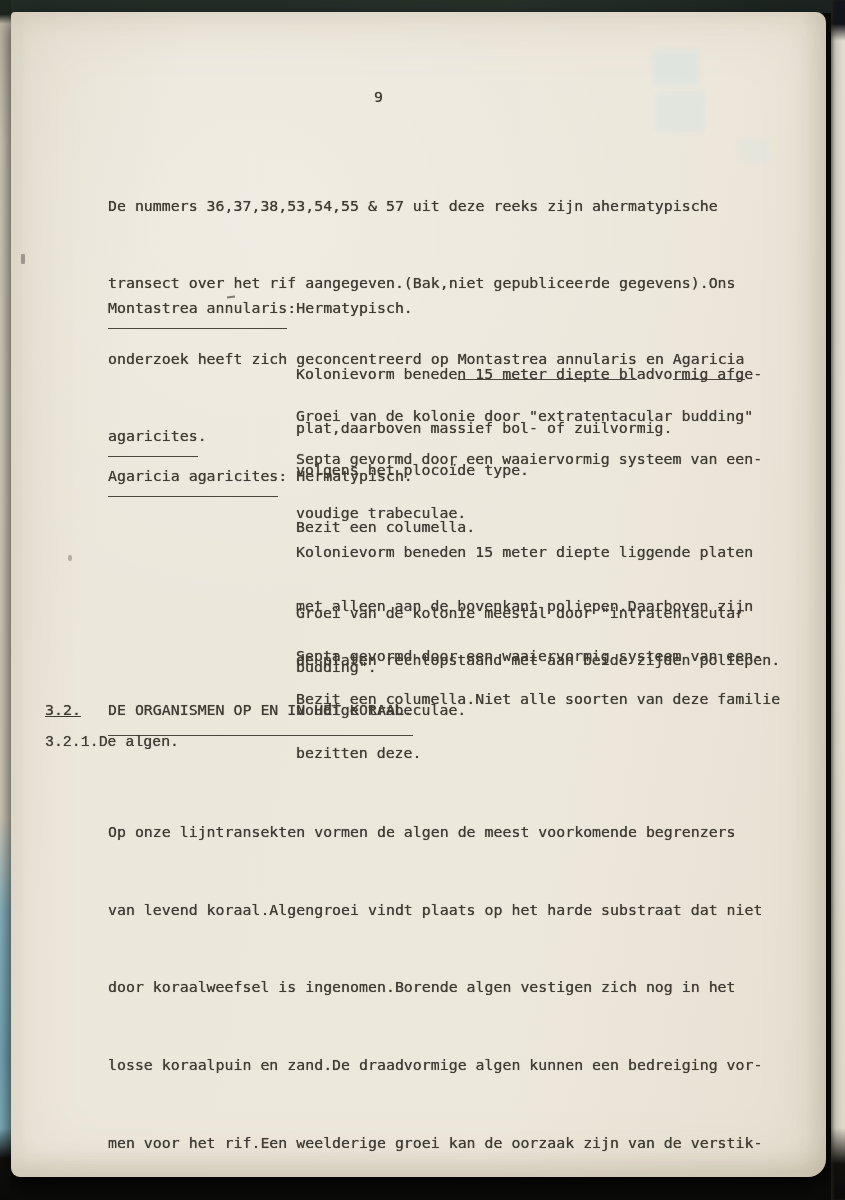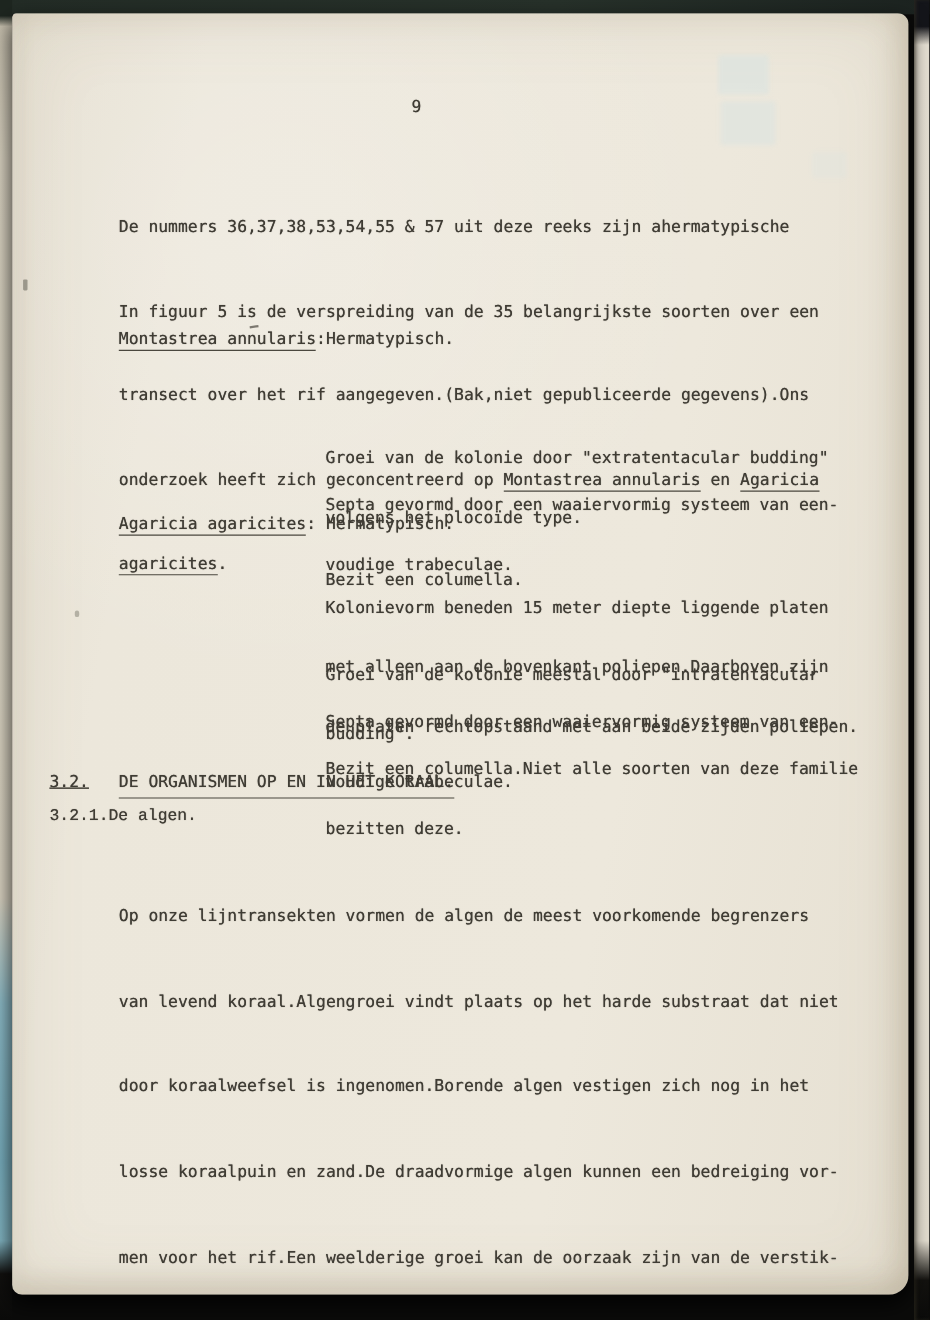--- a/index.html
+++ b/index.html
@@ -49,21 +49,21 @@
 
   
   .speck{position:absolute;background:#7e7b6f;}
   .s1{left:10px;top:242px;width:4px;height:10px;opacity:.7;border-radius:1px;}
   .s2{left:216px;top:284px;width:8px;height:2px;opacity:.75;transform:rotate(-8deg);background:#55524a;}
   .s3{left:57px;top:543px;width:4px;height:6px;opacity:.5;border-radius:2px;}
 
   
   .tw{position:absolute;color:#3f3c34;font-size:14.9px;white-space:pre;
       text-shadow:0 0 .7px rgba(62,58,50,.85);}
-  .u{border-bottom:1.4px solid rgba(60,56,48,.92);padding-bottom:1px;}
+  .u{border-bottom:1.4px solid rgba(60,56,48,.92);padding-bottom:11px;}
 
   .pgnum{left:363px;top:73px;line-height:25px;}
 
   .intro{left:97px;top:131px;line-height:25.5px;}
   .defline{left:97px;line-height:25.5px;}
   .m-label{top:284px;}
   .a-label{top:452px;}
   .defitem{left:285px;line-height:18px;}
   .m-i1{top:317px;} .m-i2{top:359px;} .m-i3{top:402px;} .m-i4{top:470px;}
   .a-i1{top:495px;} .a-i2{top:556px;} .a-i3{top:599px;} .a-i4{top:642px;}
@@ -88,28 +88,31 @@
     <div class="ghost g2"></div>
     <div class="ghost g3"></div>
     <div class="speck s1"></div>
     <div class="speck s2"></div>
     <div class="speck s3"></div>
 
     <div class="tw pgnum">9</div>
 
     <div class="tw intro">
       <div>De nummers 36,37,38,53,54,55 &amp; 57 uit deze reeks zijn ahermatypische</div>
-      <div>In figuur 5 is de verspreiding van de 35 belangrijkste soorten over een</div>
       <div>transect over het rif aangegeven.(Bak,niet gepubliceerde gegevens).Ons</div>
       <div><span>onderzoek heeft zich geconcentreerd op </span><span class="u">Montastrea annularis</span><span> en </span><span class="u">Agaricia</span></div>
       <div><span class="u">agaricites</span><span>.</span></div>
     </div>
 
     <div class="tw defline m-label"><span class="u">Montastrea annularis</span><span>:Hermatypisch.</span></div>
 
+    <div class="tw defitem m-i1">
+      <div>Kolonievorm beneden 15 meter diepte bladvormig afge-</div>
+      <div>plat,daarboven massief bol- of zuilvormig.</div>
+    </div>
     <div class="tw defitem m-i2">
       <div>Groei van de kolonie door "extratentacular budding"</div>
       <div>volgens het plocoïde type.</div>
     </div>
     <div class="tw defitem m-i3">
       <div>Septa gevormd door een waaiervormig systeem van een-</div>
       <div>voudige trabeculae.</div>
     </div>
     <div class="tw defitem m-i4">
       <div>Bezit een columella.</div>

